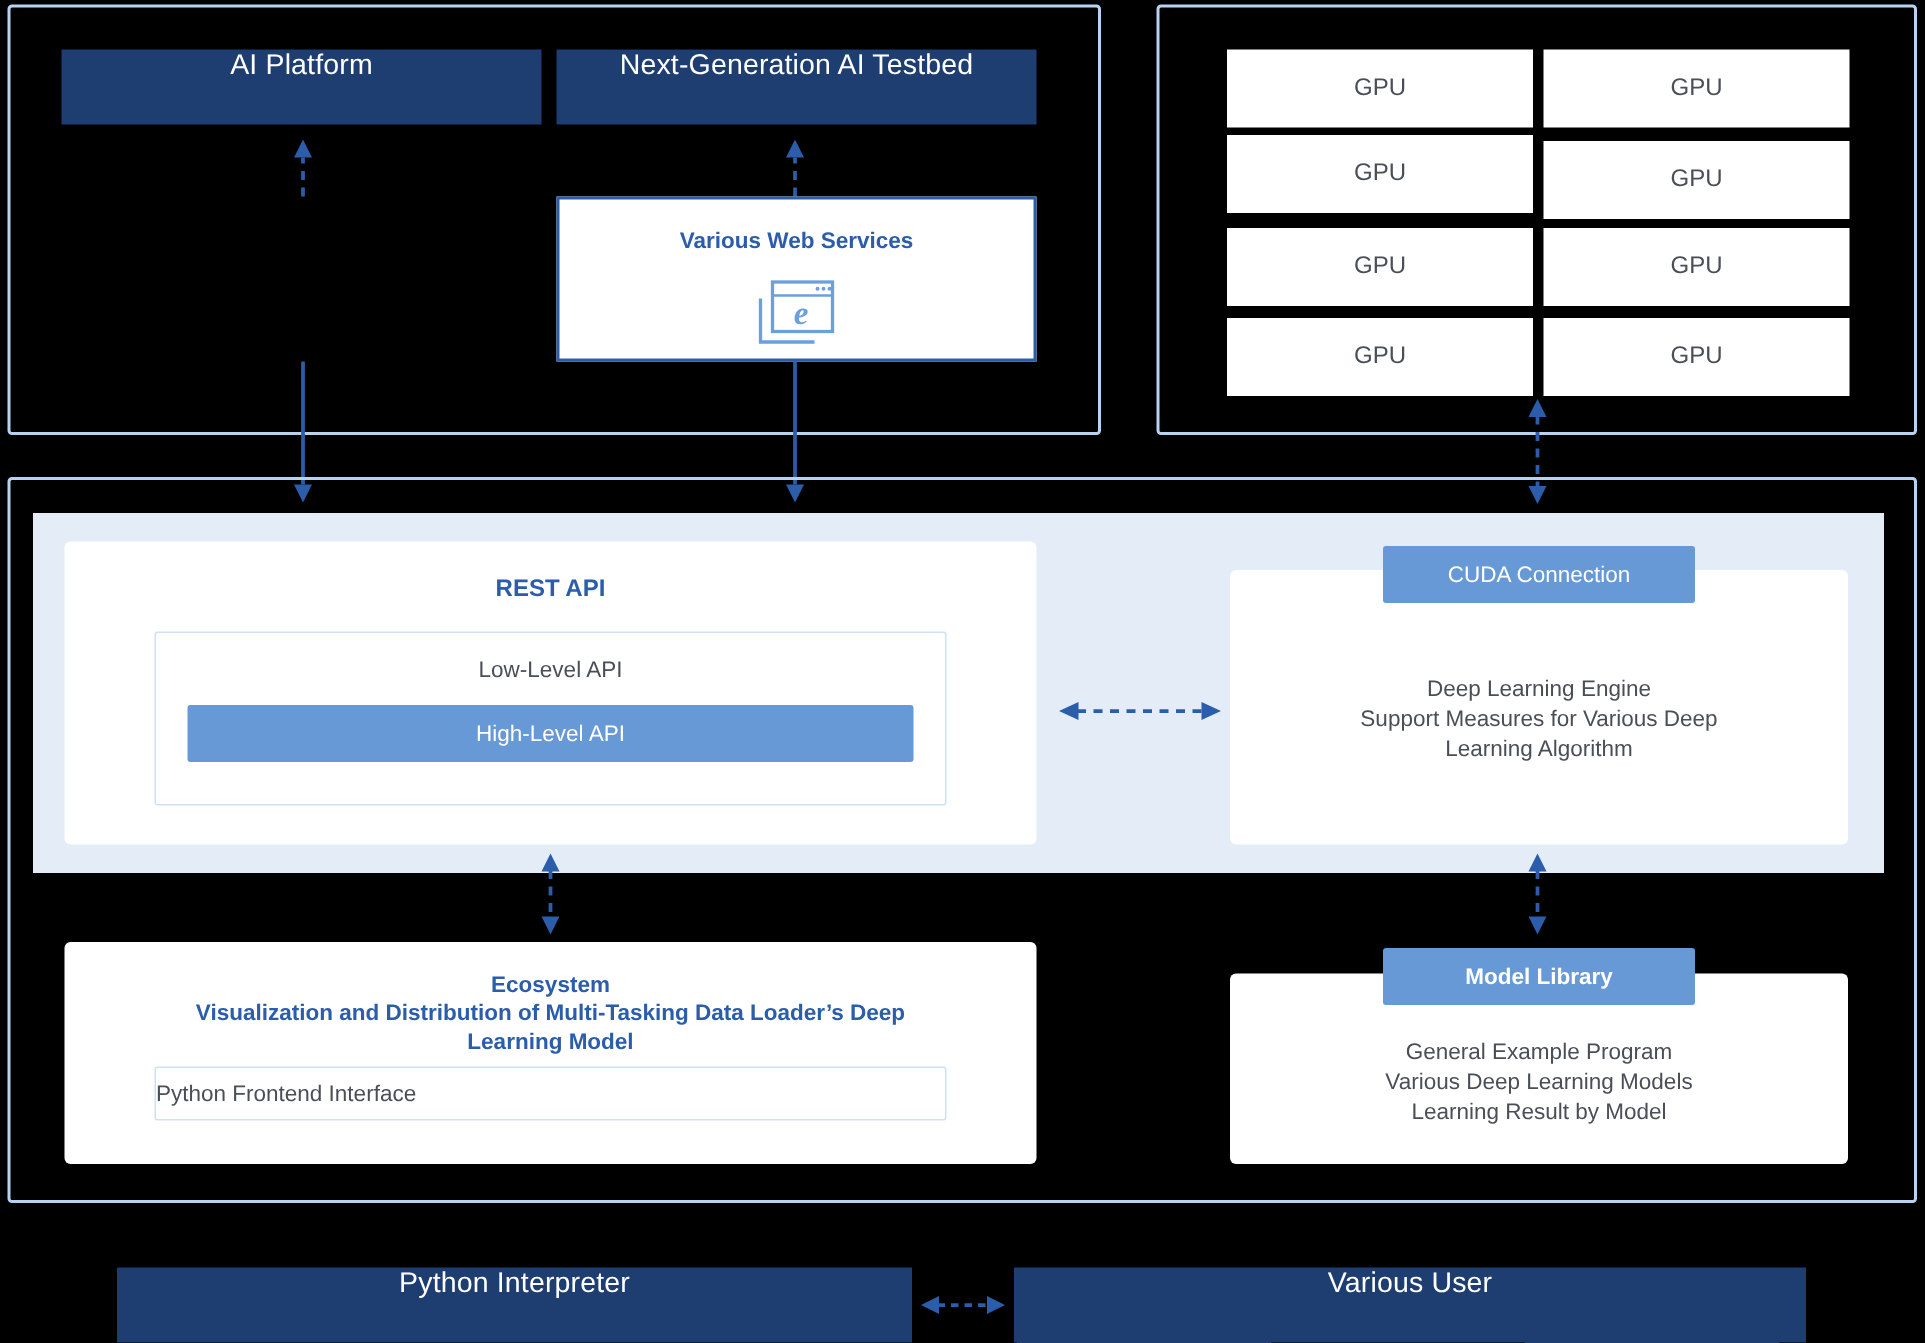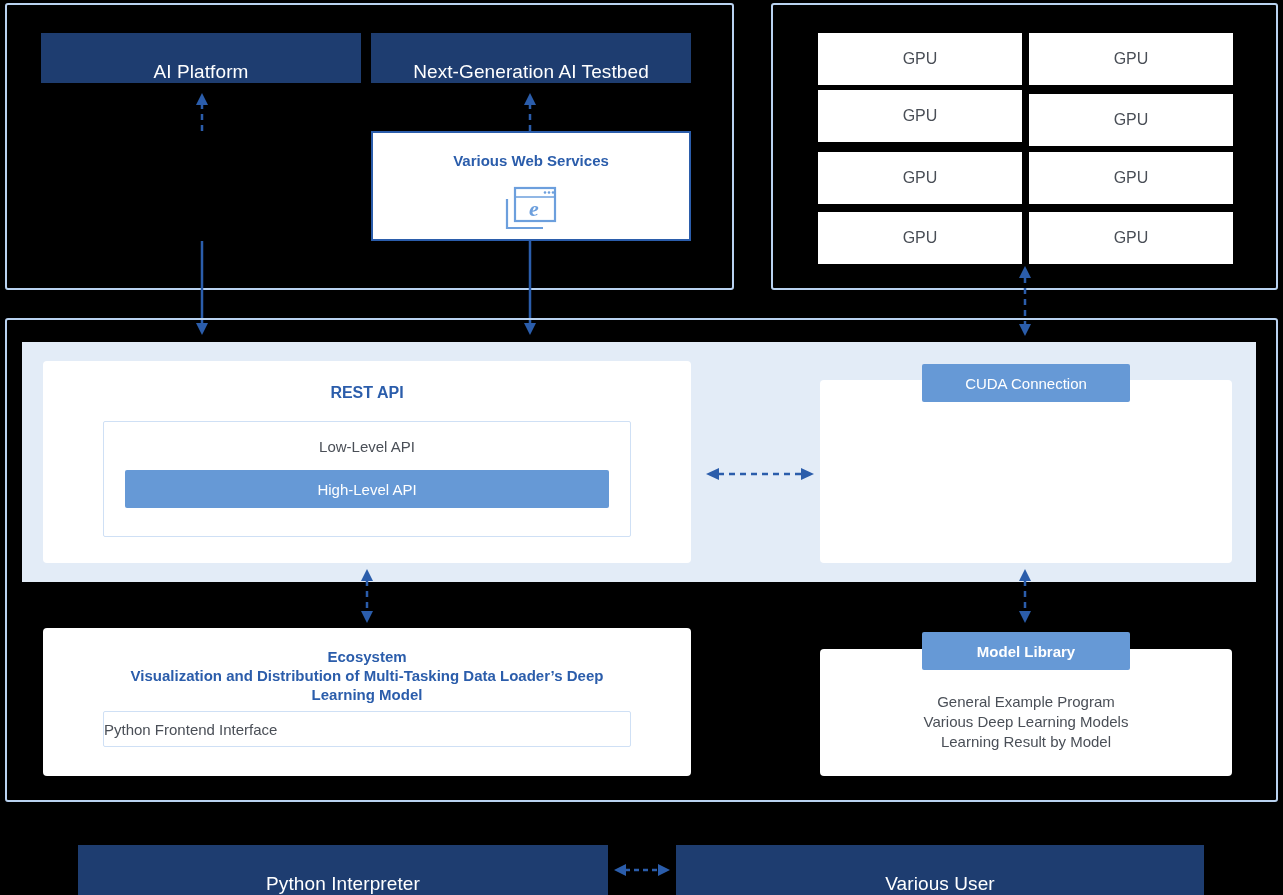--- a/index.html
+++ b/index.html
@@ -16,21 +16,21 @@
     position:absolute;
     border:2px solid #b9d2f0;
     border-radius:3px;
     box-sizing:border-box;
     background:transparent;
   }
   .navybox{
     position:absolute;
     background:#1e3d70;
     color:#ffffff;
-    display:flex;align-items:flex-end;justify-content:center;
+    display:flex;align-items:flex-start;justify-content:center;
     box-sizing:border-box;
     font-size:19px;
     letter-spacing:.1px;
   }
   .whitebox{
     position:absolute;
     background:#ffffff;
     box-sizing:border-box;
     display:flex;flex-direction:column;align-items:center;
   }
@@ -183,20 +183,25 @@
       <line x1="12" y1="9" x2="96" y2="9" stroke="#2b5dab" stroke-width="2.5" stroke-dasharray="6,5"></line>
       <polygon points="0,9 13,3 13,15" fill="#2b5dab"></polygon>
       <polygon points="108,9 95,3 95,15" fill="#2b5dab"></polygon>
     </svg>
   </div>
 
   <div class="plainwhite" style="left:820px;top:380px;width:412px;height:183px;"></div>
   <div class="bluechip" style="left:922px;top:364px;width:208px;height:38px;font-size:15px;">
     <span>CUDA Connection</span>
   </div>
+  <div style="position:absolute;left:820px;top:450px;width:412px;text-align:center;color:#4a4f57;font-size:15px;line-height:20px;">
+    <div>Deep Learning Engine</div>
+    <div>Support Measures for Various Deep</div>
+    <div>Learning Algorithm</div>
+  </div>
 
   <div class="arrow-v" style="left:358px;top:569px;width:18px;height:54px;">
     <svg width="18" height="54" viewBox="0 0 18 54">
       <line x1="9" y1="11" x2="9" y2="43" stroke="#2b5dab" stroke-width="2.5" stroke-dasharray="6,5"></line>
       <polygon points="9,0 3,12 15,12" fill="#2b5dab"></polygon>
       <polygon points="9,54 3,42 15,42" fill="#2b5dab"></polygon>
     </svg>
   </div>
   <div class="arrow-v" style="left:1016px;top:569px;width:18px;height:54px;">
     <svg width="18" height="54" viewBox="0 0 18 54">

